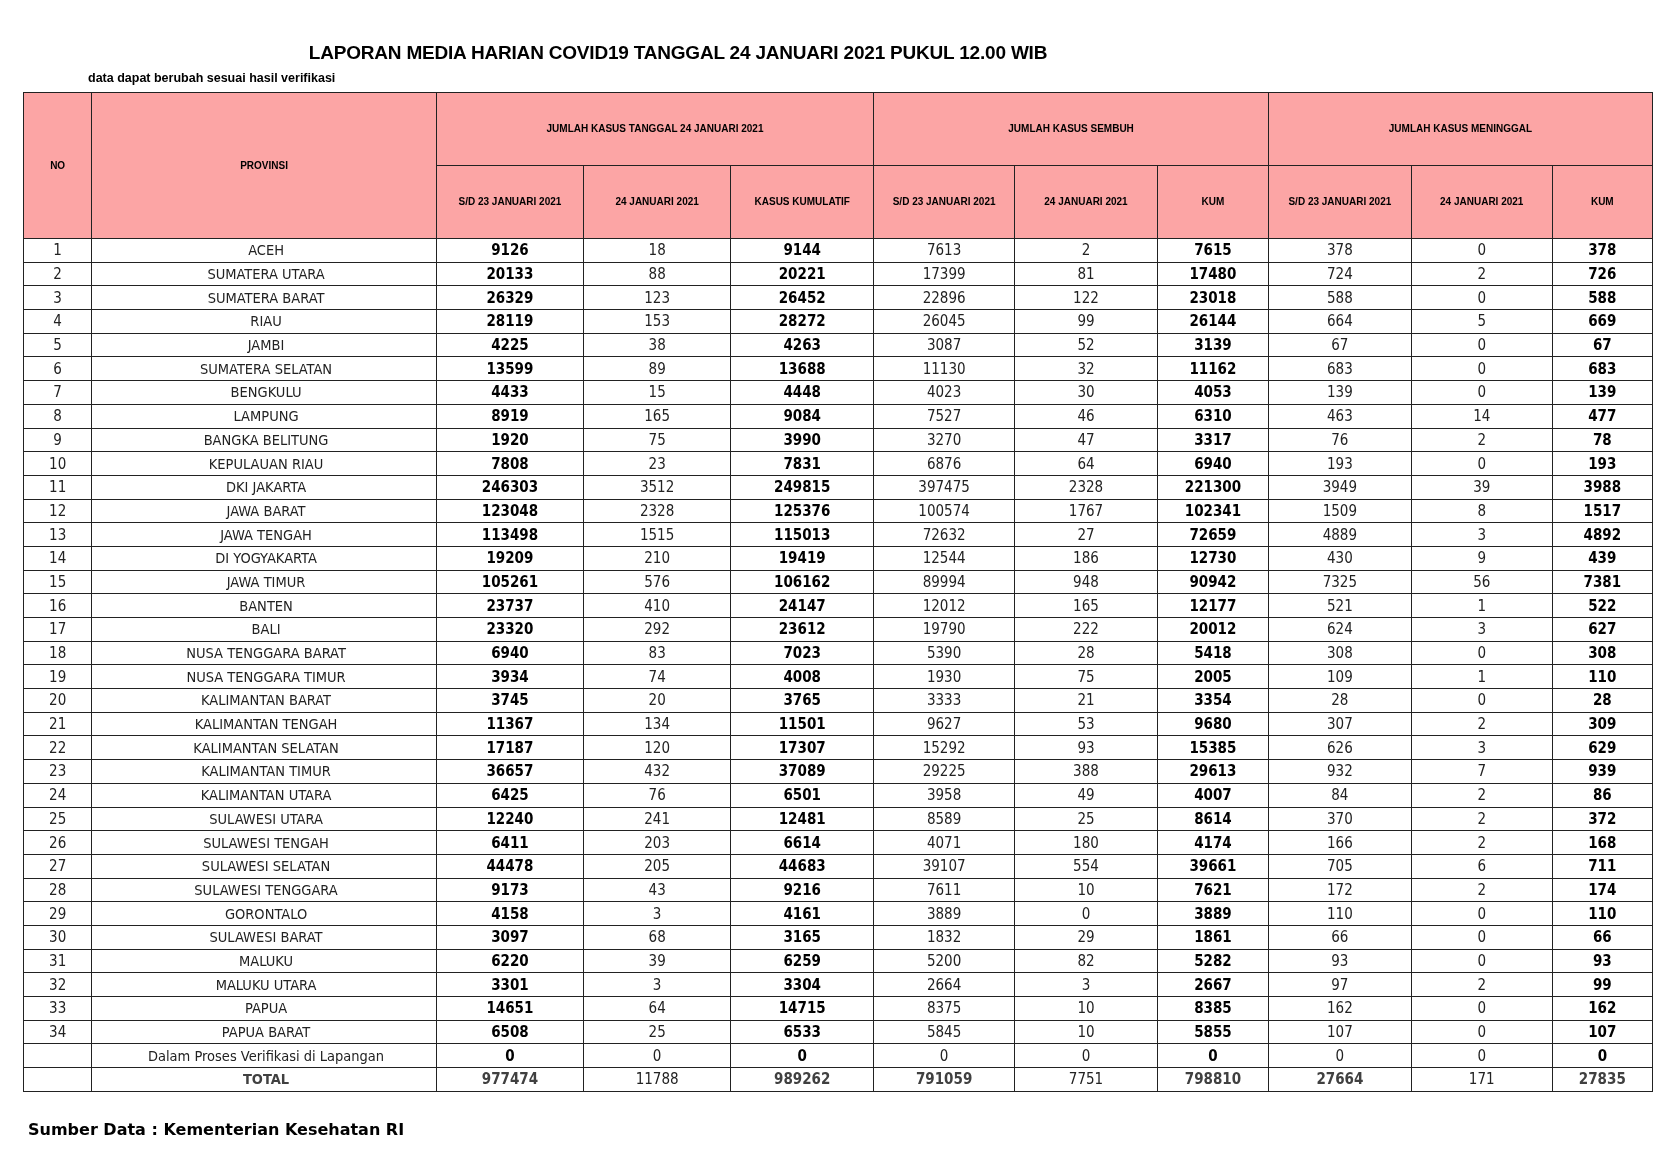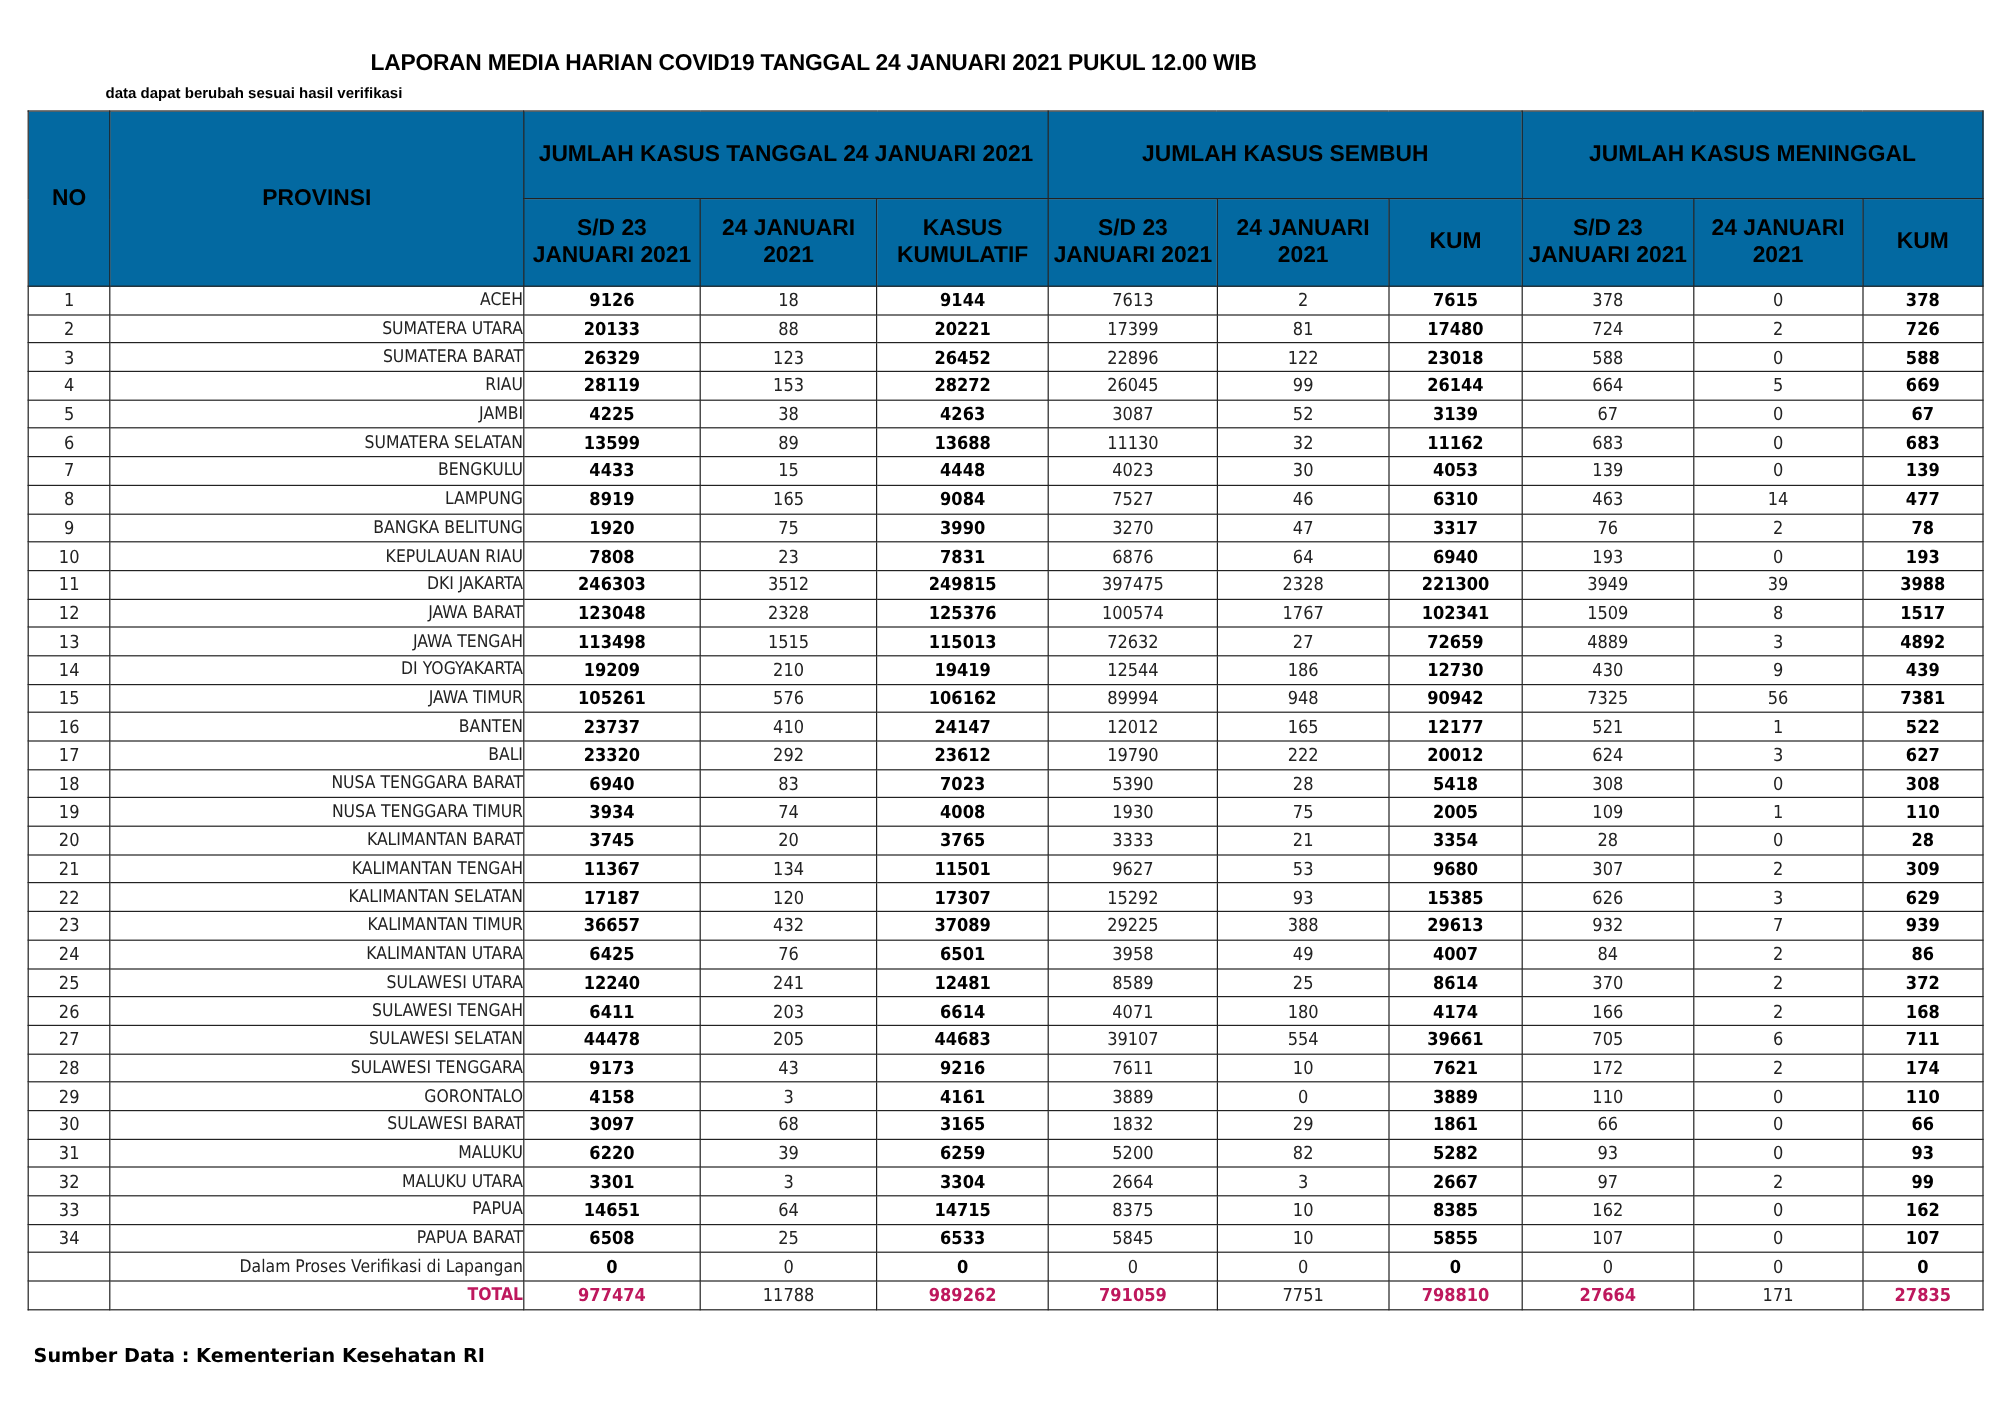--- a/index.html
+++ b/index.html
@@ -13,34 +13,34 @@
     position: absolute; left: 88px; top: 71px;
     font-family: "Liberation Sans", sans-serif; font-weight: bold; font-size: 12.5px; text-align: right;
   }
   table.report {
     position: absolute; left: 23px; top: 92px;
     border-collapse: collapse; table-layout: fixed; width: 1630px;
     font-family: "DejaVu Sans Condensed", "DejaVu Sans", sans-serif;
   }
   table.report th, table.report td { border: 1.5px solid #222; padding: 0; }
   thead th {
-    background: #0369a1; font-family: "Liberation Sans", sans-serif; font-weight: bold;
-    font-size: 19px; text-align: center; vertical-align: middle; line-height: 22px;
+    background: #fca5a5; font-family: "Liberation Sans", sans-serif; font-weight: bold;
+    font-size: 10px; text-align: center; vertical-align: middle; line-height: 22px;
   }
   thead tr.h1 th { height: 72px; }
   thead tr.h2 th { height: 72px; }
   tbody td {
     height: 22.7px; font-size: 15px; text-align: center; vertical-align: middle;
     font-weight: normal; color: #222; white-space: nowrap; overflow: hidden;
     border-top: 1px solid #333; border-bottom: 1px solid #333;
   }
-  tbody td.prov { text-align: right; padding-left: 4px; font-size: 14.5px; }
+  tbody td.prov { text-align: center; padding-left: 4px; font-size: 14.5px; }
   tbody td.b { font-weight: bold; color: #000; }
   tbody tr.total td { font-weight: normal; }
-  tbody tr.total td.b, tbody tr.total td.prov { font-weight: bold; color: #be185d; }
+  tbody tr.total td.b, tbody tr.total td.prov { font-weight: bold; color: #404040; }
   .source {
     position: absolute; left: 28px; top: 1120px;
     font-family: "DejaVu Sans", sans-serif; font-weight: bold; font-size: 16px;
   }
 </style>
 </head>
 <body>
 
 <div class="title">LAPORAN MEDIA HARIAN COVID19 TANGGAL 24 JANUARI 2021 PUKUL 12.00 WIB</div>
 <div class="subtitle">data dapat berubah sesuai hasil verifikasi</div>

